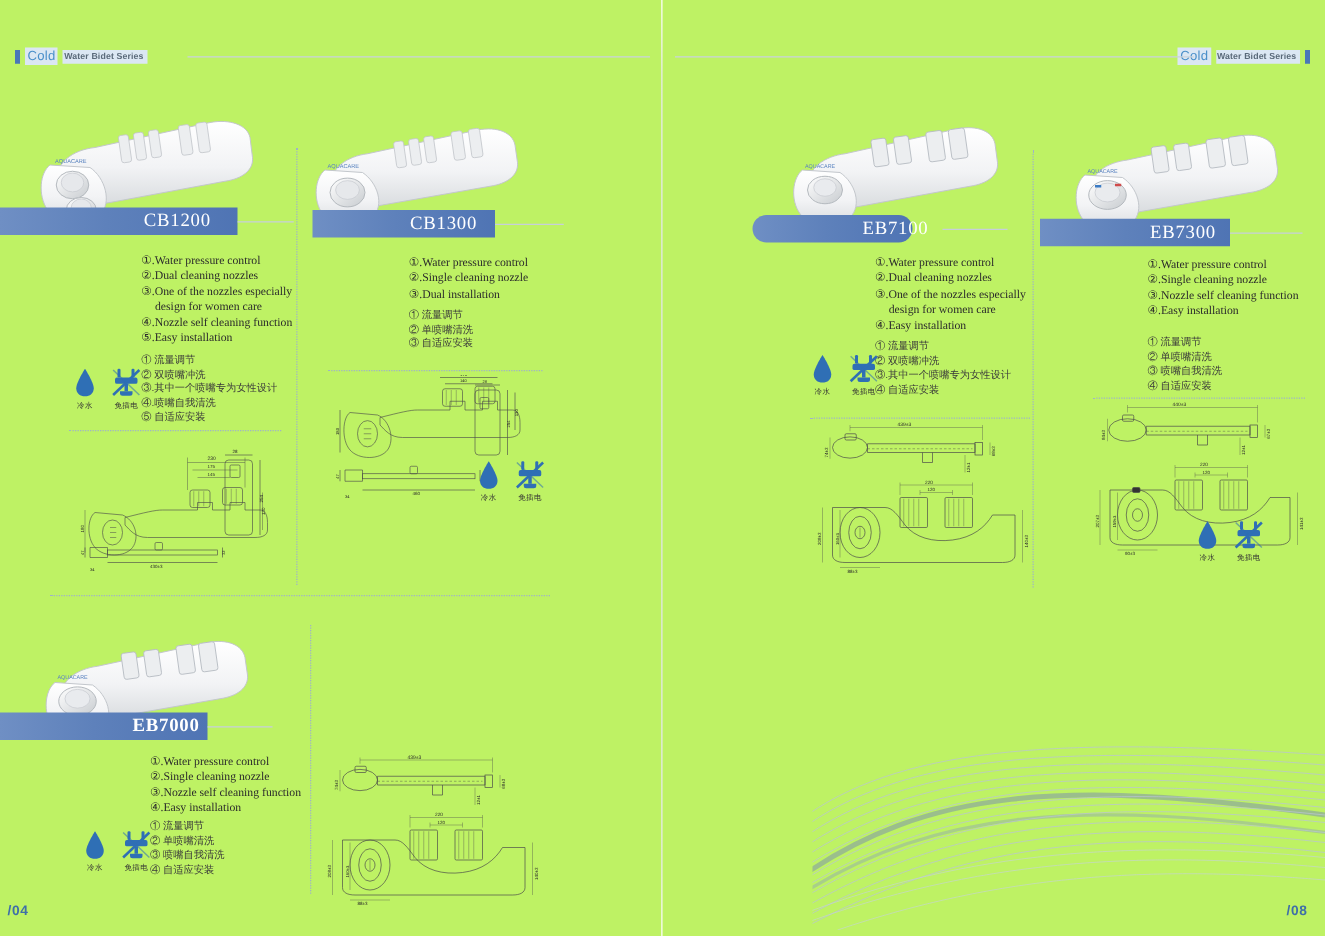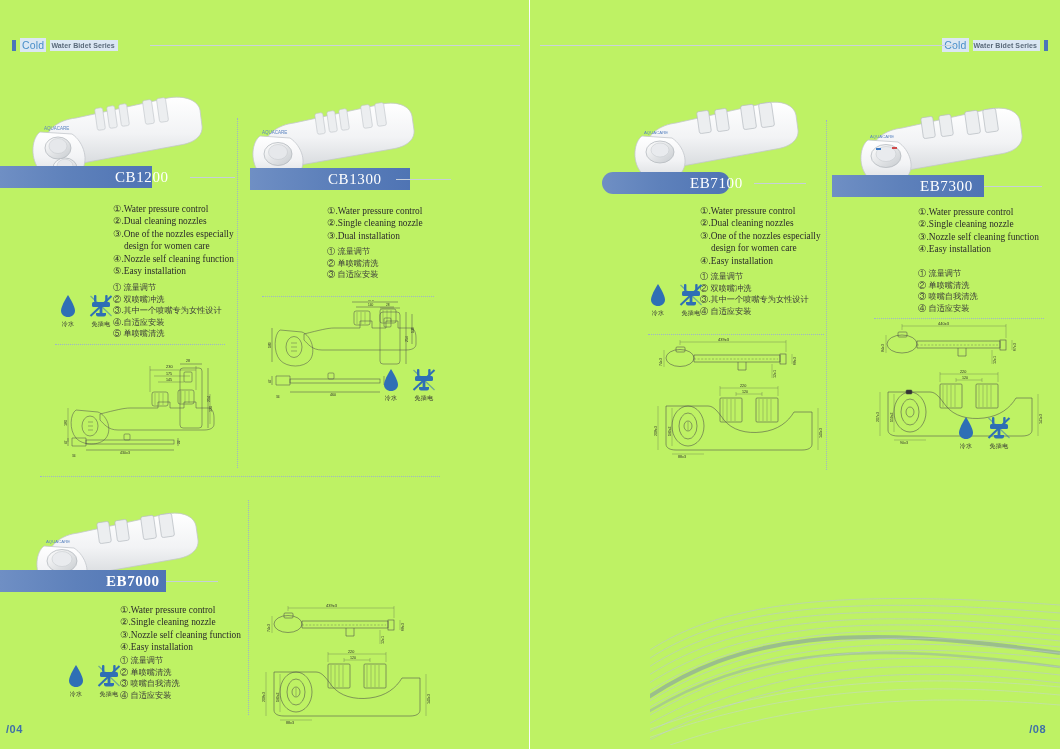--- a/index.html
+++ b/index.html
@@ -164,40 +164,40 @@
         <rect x="140" y="12" width="9" height="24" rx="2" fill="#eceef0" stroke="#c0c4c9" stroke-width=".6" transform="rotate(-8 144 24)"></rect>
         <path d="M22 46 C14 52 12 70 20 82 C28 94 52 96 62 86 C72 76 66 56 54 48 Z" fill="url(#bodyA)" stroke="#c3c7cc" stroke-width=".8"></path>
         <ellipse cx="40" cy="62" rx="13" ry="11" fill="url(#knobA)" stroke="#b5babf" stroke-width=".8"></ellipse>
         <ellipse cx="40" cy="60" rx="9" ry="7.5" fill="#e6e8eb" stroke="#c2c6cb" stroke-width=".5"></ellipse>
         <ellipse cx="47" cy="82" rx="12" ry="10" fill="url(#knobA)" stroke="#b5babf" stroke-width=".8"></ellipse>
         <ellipse cx="47" cy="80" rx="8" ry="6.8" fill="#e6e8eb" stroke="#c2c6cb" stroke-width=".5"></ellipse>
         <text x="26" y="44" font-family="Liberation Sans, sans-serif" font-size="4.5" fill="#5b84c0">AQUACARE</text>
       </svg>
     </div>
 
-    <div class="titlebar" style="left:0; top:166px; width:152px;">
+    <div class="titlebar" style="left:0; top:166px; width:190px;">
       <span class="tname" style="margin-left:105px;">CB1200</span>
     </div>
     <div class="titlerule" style="left:190px; top:177px; width:45px;"></div>
 
     <ul class="feat-en" style="left:113px; top:203px;">
       <li>①.Water pressure control</li>
       <li>②.Dual cleaning nozzles</li>
       <li>③.One of the nozzles especially</li>
       <li class="cont">design for women care</li>
       <li>④.Nozzle self cleaning function</li>
       <li>⑤.Easy installation</li>
     </ul>
 
     <ul class="feat-cn" style="left:113px; top:282px;">
       <li>① 流量调节</li>
       <li>② 双喷嘴冲洗</li>
       <li>③.其中一个喷嘴专为女性设计</li>
-      <li>④.自适应安装</li>
-      <li>⑤ 单喷嘴清洗</li>
+      <li>④.喷嘴自我清洗</li>
+      <li>⑤ 自适应安装</li>
     </ul>
 
     <div class="iconpair" style="left:60px; top:292px;">
       <div class="ico">
         <div class="glyph">
           <svg width="16" height="24" viewBox="0 0 16 24">
               <path d="M8 1 C8 1 1 12 1 16.5 C1 20.6 4.1 23 8 23 C11.9 23 15 20.6 15 16.5 C15 12 8 1 8 1 Z" fill="#2f6fb5"></path>
             </svg>
         </div>
         <span class="cap">冷水</span>
@@ -286,21 +286,21 @@
         <rect x="100" y="17" width="8" height="21" rx="2" fill="#eceef0" stroke="#c0c4c9" stroke-width=".6" transform="rotate(-8 104 27)"></rect>
         <rect x="122" y="13" width="9" height="23" rx="2" fill="#eceef0" stroke="#c0c4c9" stroke-width=".6" transform="rotate(-8 126 24)"></rect>
         <rect x="136" y="11" width="9" height="23" rx="2" fill="#eceef0" stroke="#c0c4c9" stroke-width=".6" transform="rotate(-8 140 22)"></rect>
         <path d="M20 44 C12 50 10 68 18 79 C26 90 48 92 58 82 C68 72 62 54 50 46 Z" fill="url(#bodyA)" stroke="#c3c7cc" stroke-width=".8"></path>
         <ellipse cx="38" cy="62" rx="14" ry="11.5" fill="url(#knobA)" stroke="#b5babf" stroke-width=".8"></ellipse>
         <ellipse cx="38" cy="60" rx="9.5" ry="7.5" fill="#e6e8eb" stroke="#c2c6cb" stroke-width=".5"></ellipse>
         <text x="22" y="42" font-family="Liberation Sans, sans-serif" font-size="4.5" fill="#5b84c0">AQUACARE</text>
       </svg>
     </div>
 
-    <div class="titlebar" style="left:250px; top:168px; width:160px;">
+    <div class="titlebar" style="left:250px; top:168px; width:146px;">
       <span class="tname" style="margin-left:68px;">CB1300</span>
     </div>
     <div class="titlerule" style="left:396px; top:179px; width:55px;"></div>
 
     <ul class="feat-en" style="left:327px; top:205px;">
       <li>①.Water pressure control</li>
       <li>②.Single cleaning nozzle</li>
       <li>③.Dual installation</li>
     </ul>
 

